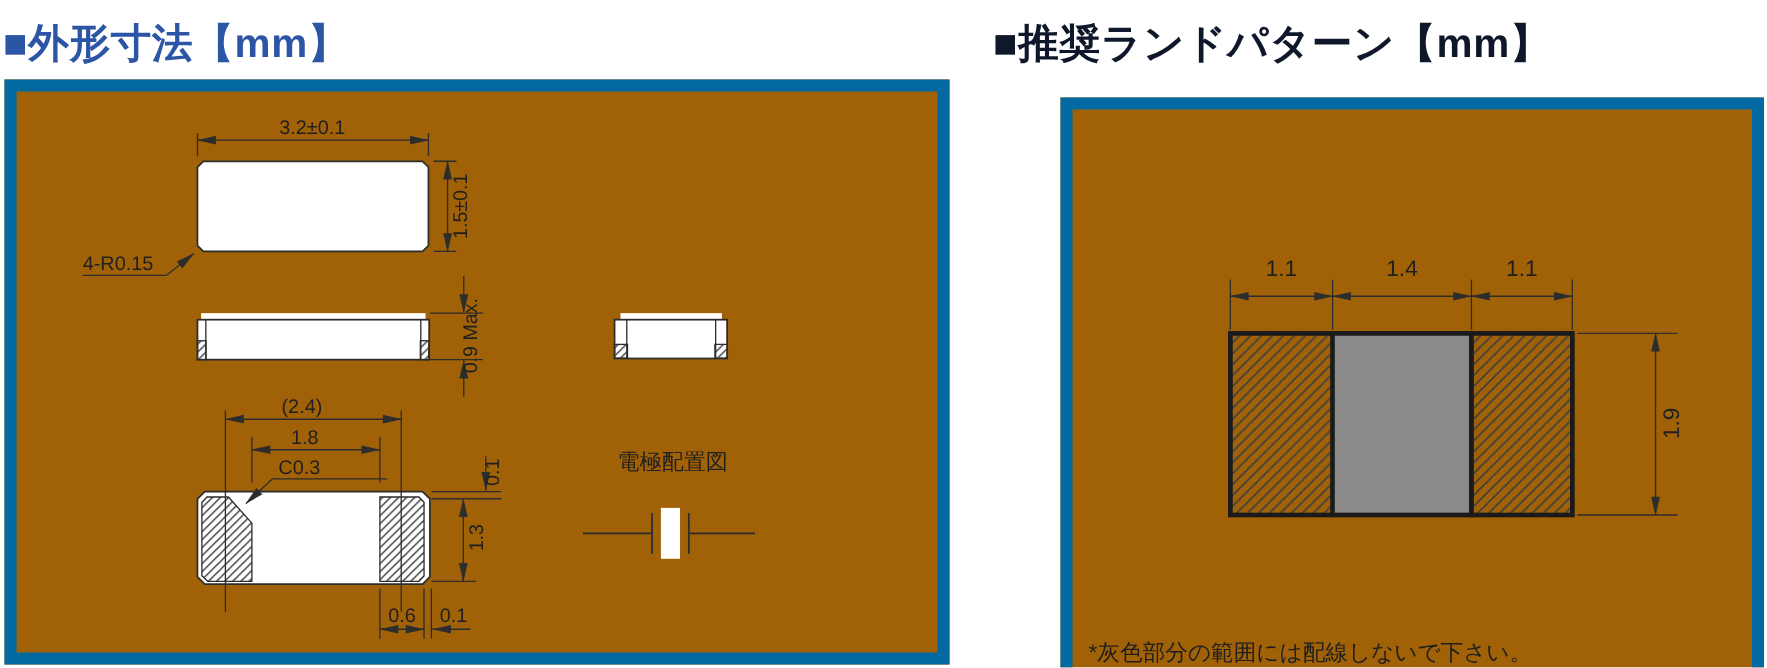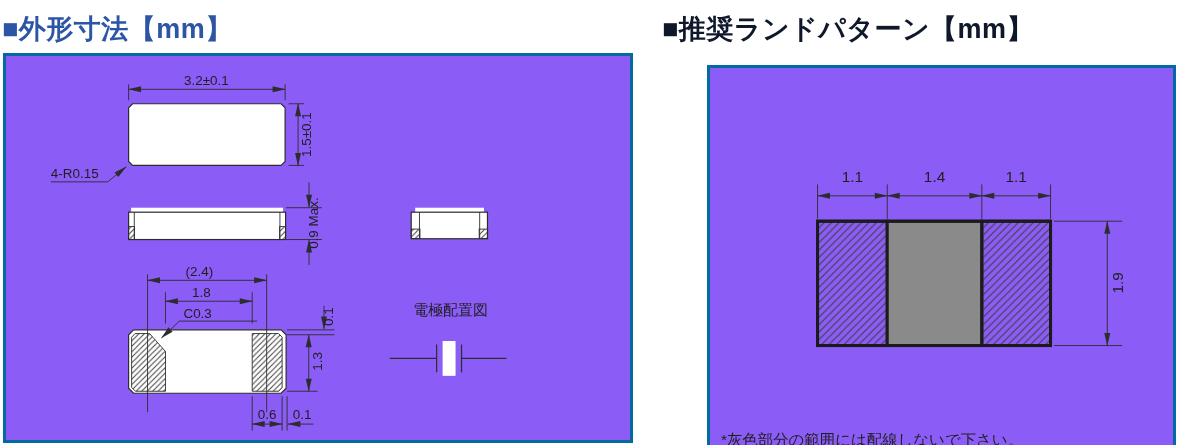--- a/index.html
+++ b/index.html
@@ -1,20 +1,20 @@
 <!DOCTYPE html>
 <html><head>
 <meta charset="utf-8">
 <style>
   html,body { margin:0; padding:0; background:#ffffff; }
   .canvas { position:relative; width:1178px; height:445px; background:#fff;
             font-family:"Liberation Sans", sans-serif; overflow:hidden; }
   .sec-title { position:absolute; font-weight:bold; font-size:27px; letter-spacing:0.5px;
                white-space:nowrap; font-family:"Liberation Sans", sans-serif; }
-  .panel { position:absolute; border:3px solid #0369a1; background:#8b5cf6; box-sizing:border-box; }
+  .panel { position:absolute; border:8px solid #0369a1; background:#a16207; box-sizing:border-box; }
   .panel svg { display:block; width:100%; height:100%; }
   svg text { font-family:"Liberation Sans", sans-serif; fill:#1f1f1f; font-size:13.5px; }
   svg .jp { font-size:15px; }
   svg line, svg path.ln, svg polyline { stroke:#2d2d2d; fill:none; }
   .thin  { stroke-width:0.9; }
   .mid   { stroke-width:1.2; }
   .shape { stroke:#2d2d2d; stroke-width:1.2; fill:#ffffff; }
   .padshape { stroke:#2d2d2d; stroke-width:0.9; }
   .lp { stroke:#1b1b1b; stroke-width:3; }
 </style>

